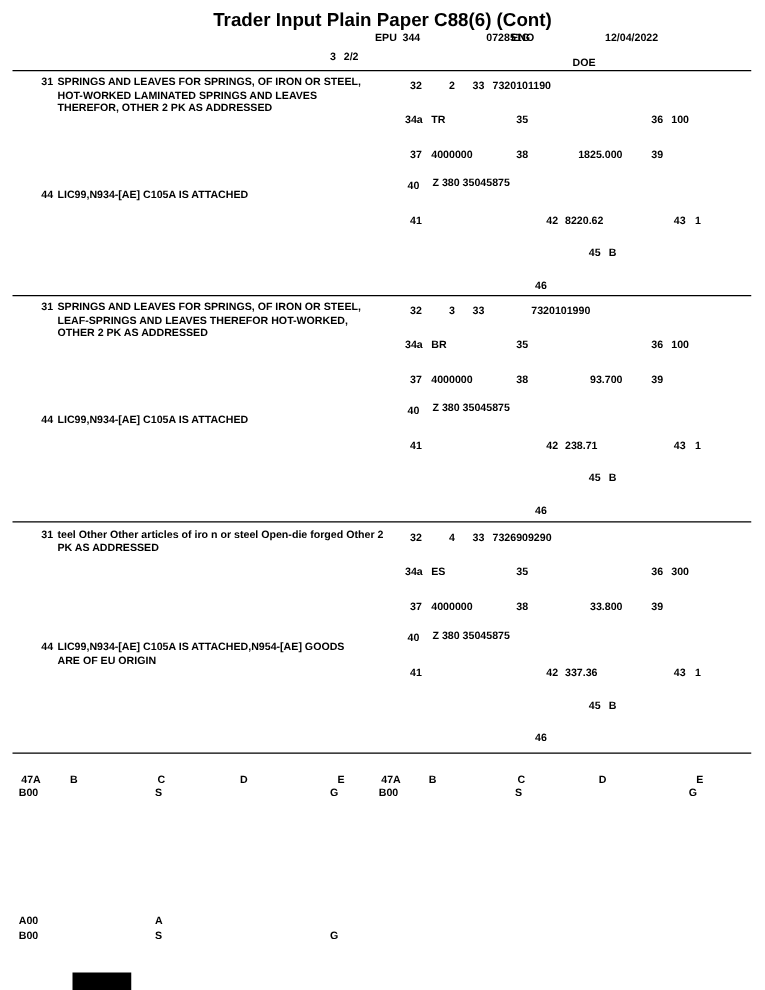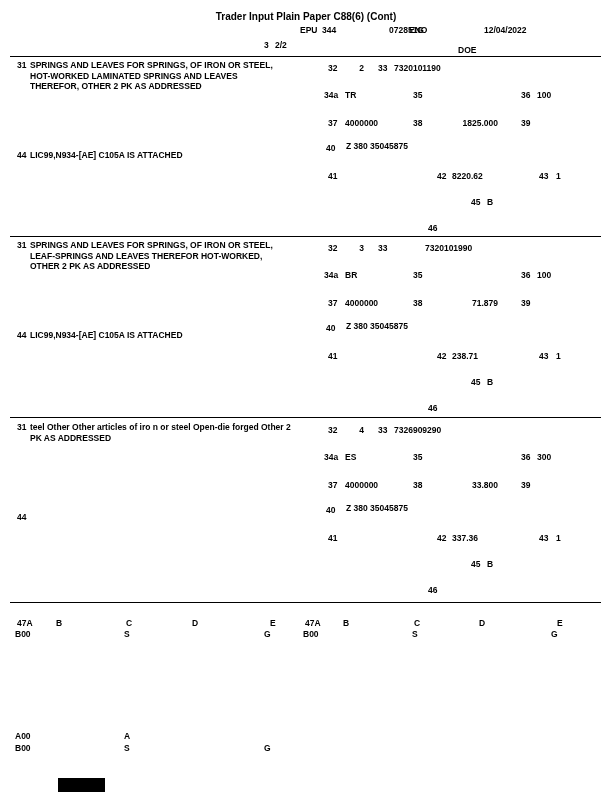--- a/index.html
+++ b/index.html
@@ -4,32 +4,32 @@
 <style>
   html,body{margin:0;padding:0;background:#e8e8e8;}
   .page{
     position:relative;width:612px;height:792px;background:#ffffff;
     font-family:"Liberation Sans",sans-serif;font-weight:bold;color:#000;
     font-size:8.5px;overflow:hidden;margin:0 auto;
   }
   .s{position:absolute;white-space:nowrap;line-height:10.5px;}
   .ml{white-space:pre-line;line-height:10.5px;}
   .row{position:absolute;display:flex;align-items:flex-start;}
-  .lbl{flex:0 0 13px;}
+  .lbl{flex:0 0 13px;margin-left:16px;}
   .ra{text-align:right;}
   .ctr{left:0;right:0;text-align:center;}
   .rule{position:absolute;left:10px;width:591px;height:1px;background:#000;}
   .mark{position:absolute;background:#000;}
 </style>
 </head>
 <body>
 
 <div class="page">
 
-  <div class="s ctr" style="top:12px;font-size:10px;">Trader Input Plain Paper C88(6) (Cont)</div>
+  <div class="s ctr" style="top:12px;font-size:15px;">Trader Input Plain Paper C88(6) (Cont)</div>
 
   <span class="s" style="left:300px;top:25px;">EPU</span>
   <span class="s" style="left:322px;top:25px;">344</span>
   <span class="s" style="left:361px;top:25px;margin-left:48px;">ENO</span>
   <span class="s" style="left:389px;top:25px;">072851G</span>
   <span class="s" style="left:458px;top:25px;margin-top:20px;">DOE</span>
   <span class="s" style="left:484px;top:25px;">12/04/2022</span>
 
   <span class="s" style="left:264px;top:40px;">3</span>
   <span class="s" style="left:275px;top:40px;">2/2</span>
@@ -98,21 +98,21 @@
 
   <span class="s" style="left:324px;top:270px;">34a</span>
   <span class="s" style="left:345px;top:270px;">BR</span>
   <span class="s" style="left:413px;top:270px;">35</span>
   <span class="s" style="left:521px;top:270px;">36</span>
   <span class="s" style="left:537px;top:270px;">100</span>
 
   <span class="s" style="left:328px;top:298px;">37</span>
   <span class="s" style="left:345px;top:298px;">4000000</span>
   <span class="s" style="left:413px;top:298px;">38</span>
-  <span class="s ra" style="left:430px;top:298px;width:68px;">71.879</span>
+  <span class="s ra" style="left:430px;top:298px;width:68px;">93.700</span>
   <span class="s" style="left:521px;top:298px;">39</span>
 
   <span class="s" style="left:326px;top:323px;">40</span>
   <span class="s" style="left:346px;top:321px;">Z 380 35045875</span>
 
   <span class="s" style="left:328px;top:351px;">41</span>
   <span class="s" style="left:437px;top:351px;">42</span>
   <span class="s" style="left:452px;top:351px;">238.71</span>
   <span class="s" style="left:539px;top:351px;">43</span>
   <span class="s" style="left:556px;top:351px;">1</span>
@@ -124,20 +124,22 @@
 
   <div class="rule" style="top:417px;"></div>
 
   <div class="row" style="left:17px;top:422px;width:312px;">
     <span class="lbl">31</span>
     <span class="ml">teel Other Other articles of iro n or steel Open-die forged Other 2
 PK AS ADDRESSED</span>
   </div>
   <div class="row" style="left:17px;top:512px;width:312px;">
     <span class="lbl">44</span>
+    <span class="ml">LIC99,N934-[AE] C105A IS ATTACHED,N954-[AE] GOODS
+ARE OF EU ORIGIN</span>
   </div>
 
   <span class="s" style="left:328px;top:425px;">32</span>
   <span class="s ra" style="left:352px;top:425px;width:12px;">4</span>
   <span class="s" style="left:378px;top:425px;">33</span>
   <span class="s" style="left:394px;top:425px;">7326909290</span>
 
   <span class="s" style="left:324px;top:452px;">34a</span>
   <span class="s" style="left:345px;top:452px;">ES</span>
   <span class="s" style="left:413px;top:452px;">35</span>

